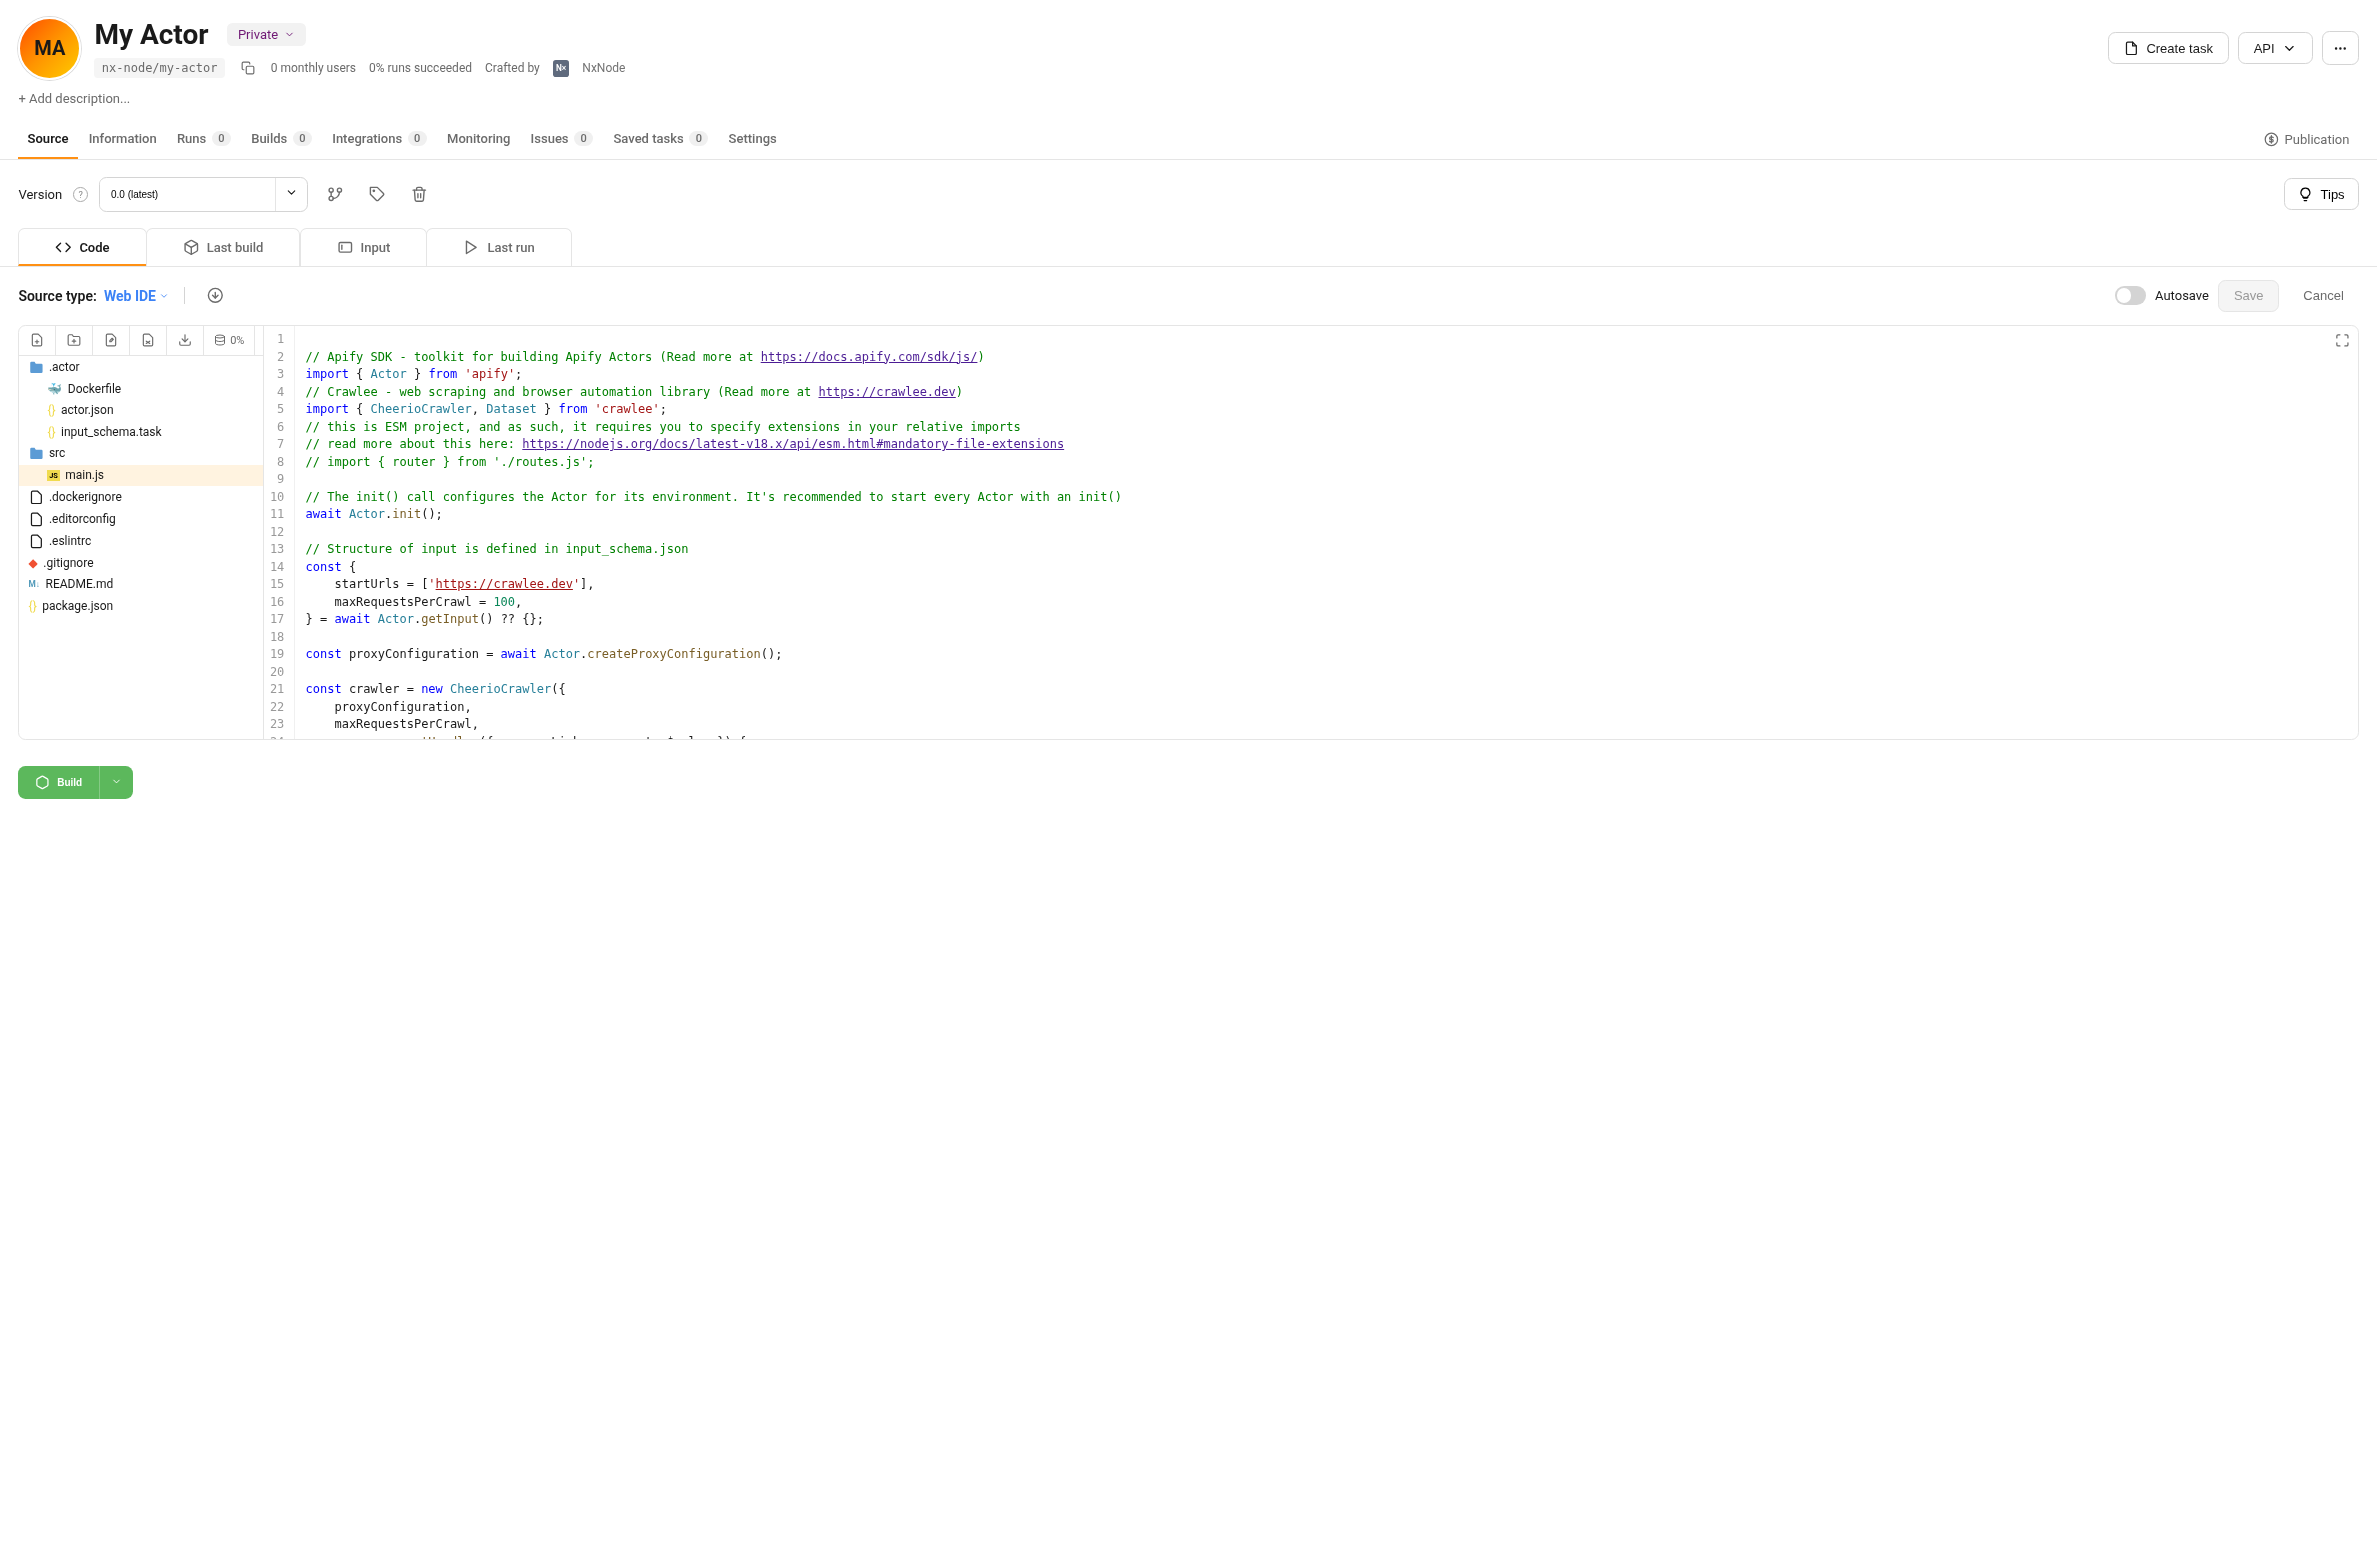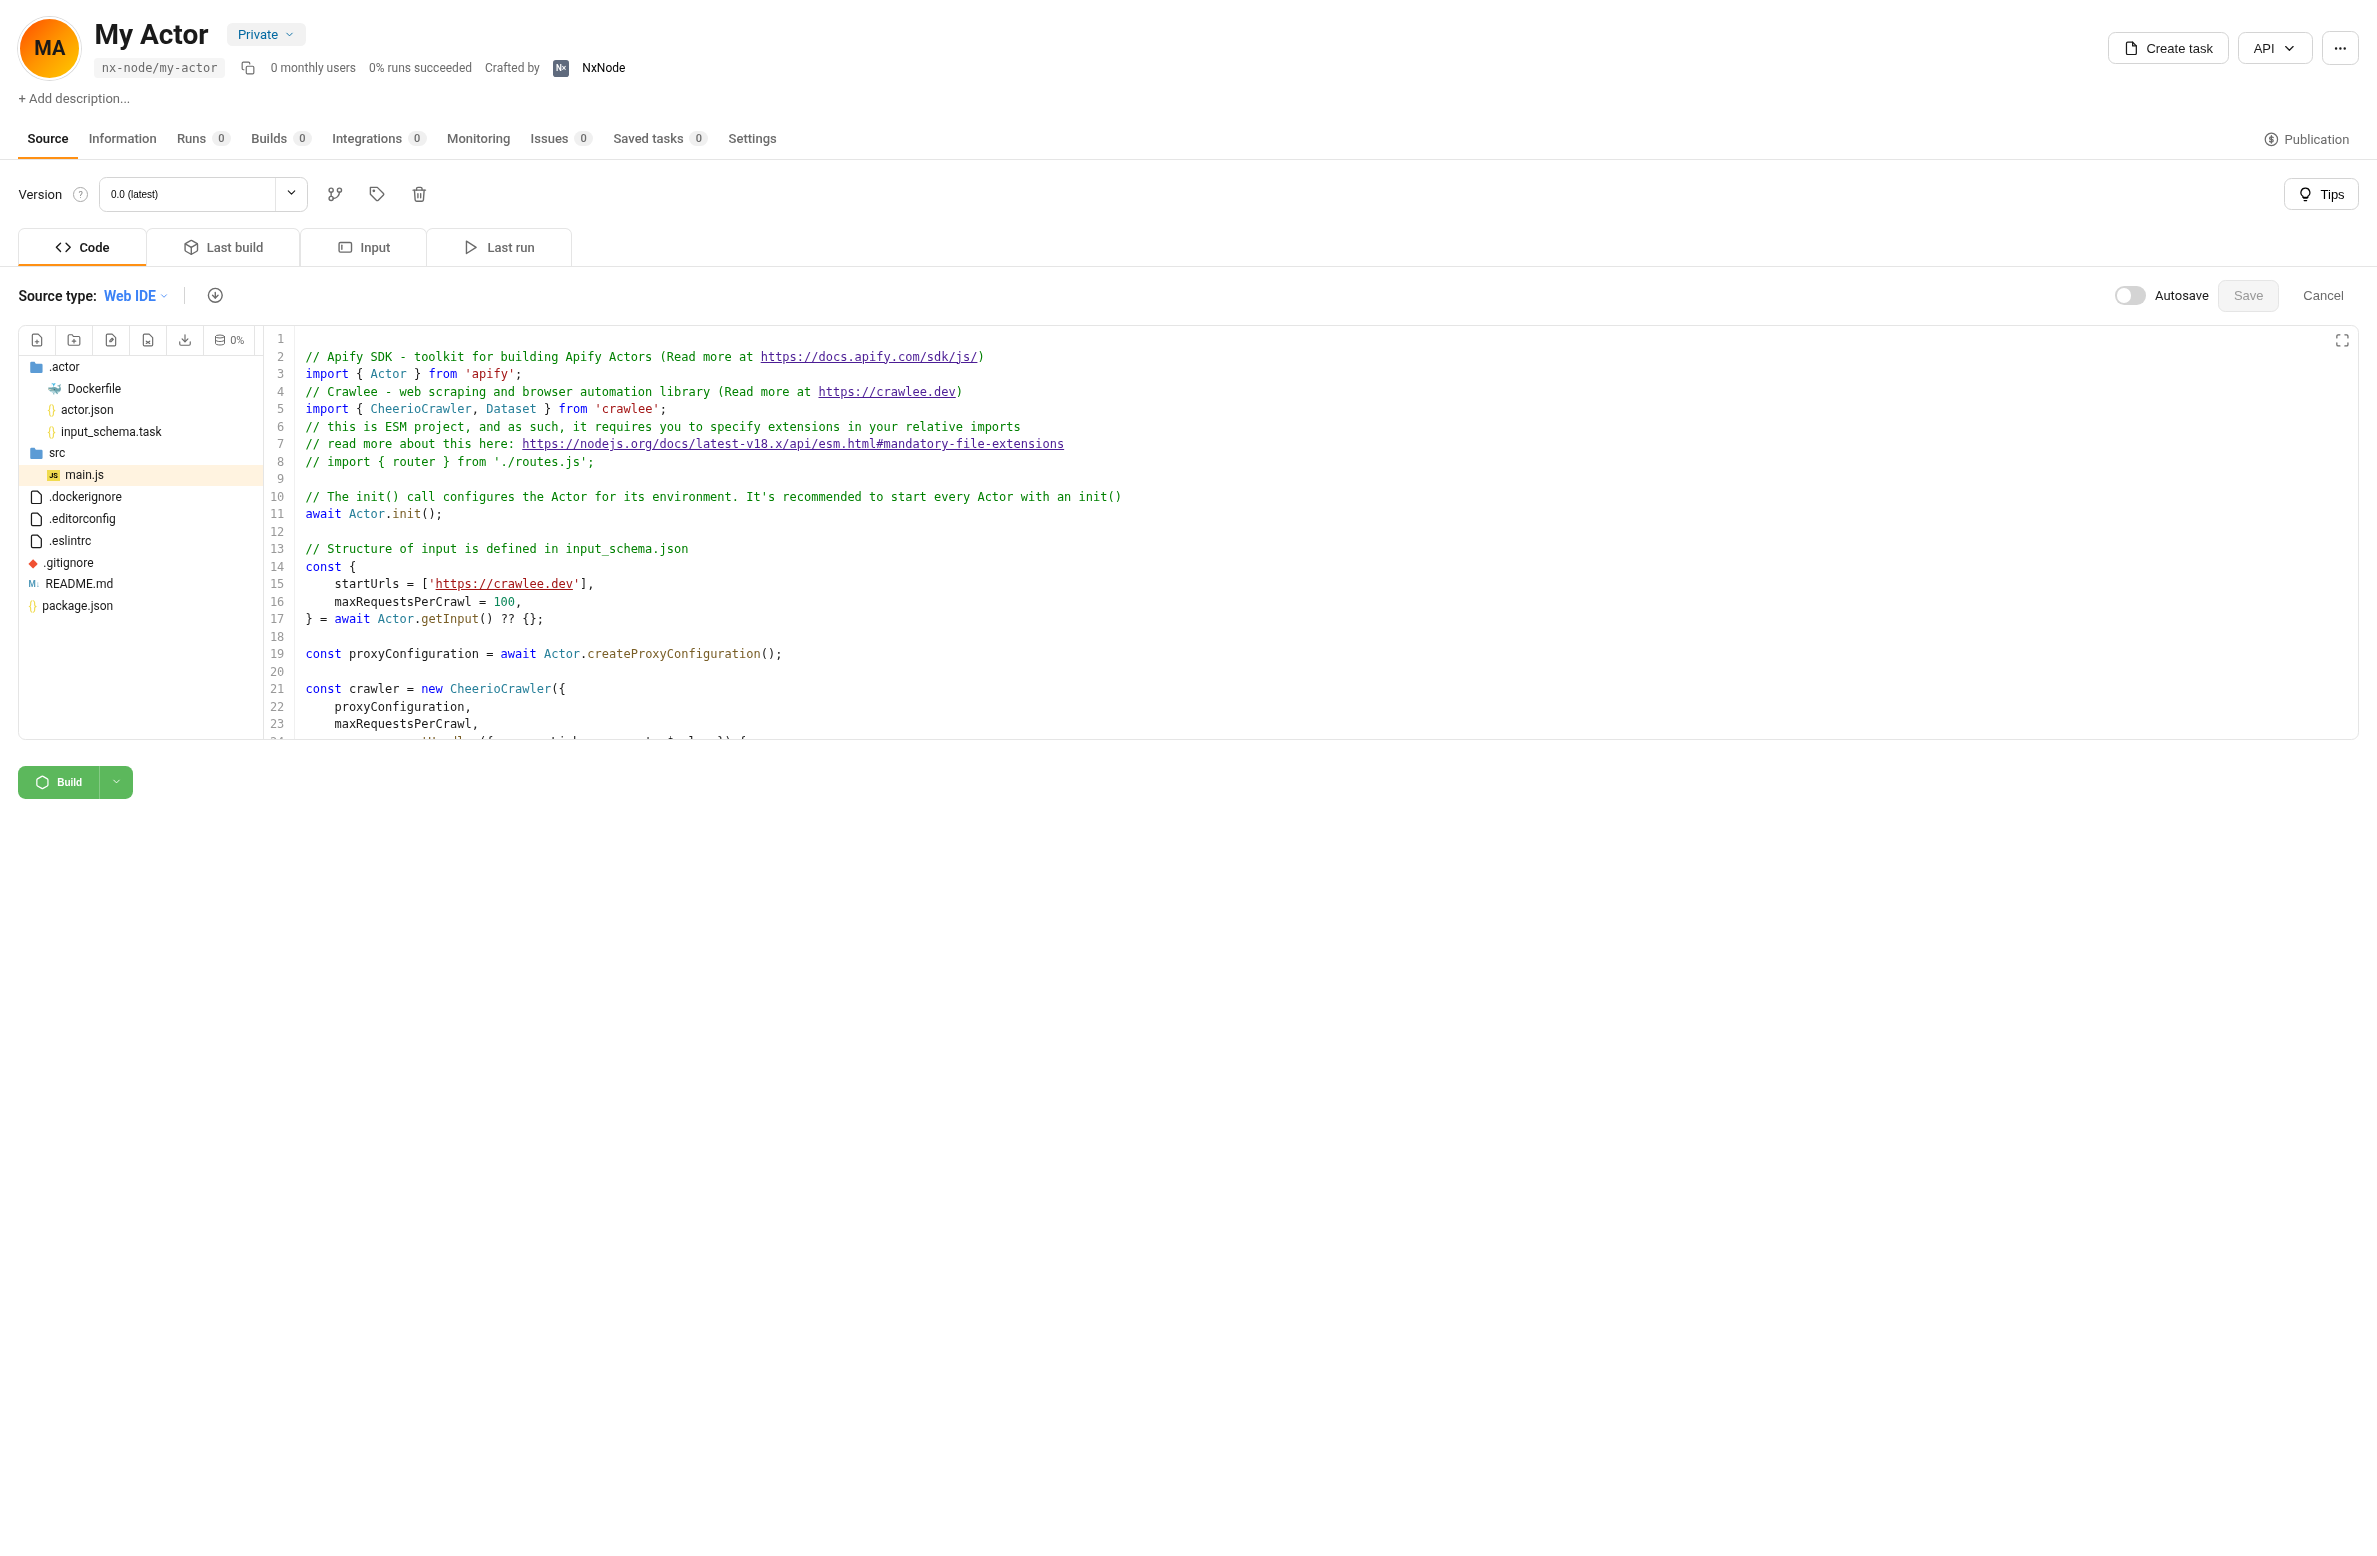--- a/index.html
+++ b/index.html
@@ -3,26 +3,26 @@
   <meta charset="utf-8">
   <style>
     * { margin: 0; padding: 0; box-sizing: border-box; }
     body { font-family: -apple-system, BlinkMacSystemFont, "Segoe UI", Roboto, sans-serif; background: #fff; color: #1a1a1a; font-size: 13px; }
     
     .header { display: flex; align-items: center; padding: 16.6px 18.4px 9.2px; gap: 13px; }
     .avatar { width: 63px; height: 63px; border-radius: 50%; background: linear-gradient(135deg, #ff4d00, #ff9500, #ffcc00); display: flex; align-items: center; justify-content: center; font-weight: 700; font-size: 20px; color: #1a1a1a; border: 2.8px solid #fff; box-shadow: 0 0 0 0.9px rgba(0,0,0,.15); }
     .title-block { display: flex; flex-direction: column; gap: 7.4px; flex: 1; }
     .title-row { display: flex; align-items: center; gap: 18.4px; }
     .title { font-size: 28px; font-weight: 700; }
-    .badge { display: inline-flex; align-items: center; gap: 5.5px; padding: 3.7px 11px; border-radius: 5.5px; background: #f2f2f2; color: #0369a1; font-size: 13px; }
+    .badge { display: inline-flex; align-items: center; gap: 5.5px; padding: 3.7px 11px; border-radius: 5.5px; background: #f2f2f2; color: #701a75; font-size: 13px; }
     .meta-row { display: flex; align-items: center; gap: 13px; color: #6b6b6b; font-size: 12px; }
     .slug { font-family: ui-monospace, Menlo, Consolas, monospace; background: #f5f5f5; padding: 2.8px 7.4px; border-radius: 3.7px; }
     .copy-btn { width: 20px; height: 20px; display: flex; align-items: center; justify-content: center; color: #6b6b6b; cursor: pointer; }
     .user-badge { display: inline-flex; align-items: center; justify-content: center; width: 16.6px; height: 16.6px; background: #5f6a7d; color: #fff; font-size: 8.3px; border-radius: 2.8px; font-weight: 600; }
-    .link { color: #000000; text-decoration: none; }
+    .link { color: #737373; text-decoration: none; }
     
     .actions { display: flex; gap: 9.2px; align-items: center; }
     .btn { display: inline-flex; align-items: center; gap: 7.4px; padding: 7.4px 14.8px; border: 0.9px solid #d4d4d4; border-radius: 7.4px; background: #fff; cursor: pointer; font-size: 13px; font-weight: 500; color: #1a1a1a; }
     .btn.icon-only { padding: 8.3px 10px; }
     .btn svg { width: 14.8px; height: 14.8px; }
     
     .description { padding: 1.8px 18.4px 14.8px; color: #6b6b6b; font-size: 13px; }
     
     .tabs { display: flex; align-items: center; padding: 0 18.4px; border-bottom: 0.9px solid #e5e5e5; gap: 1.8px; }
     .tab { padding: 11px 9.2px; font-size: 13px; color: #6b6b6b; cursor: pointer; display: flex; gap: 5.5px; align-items: center; border-bottom: 2.8px solid transparent; font-weight: 500; }

